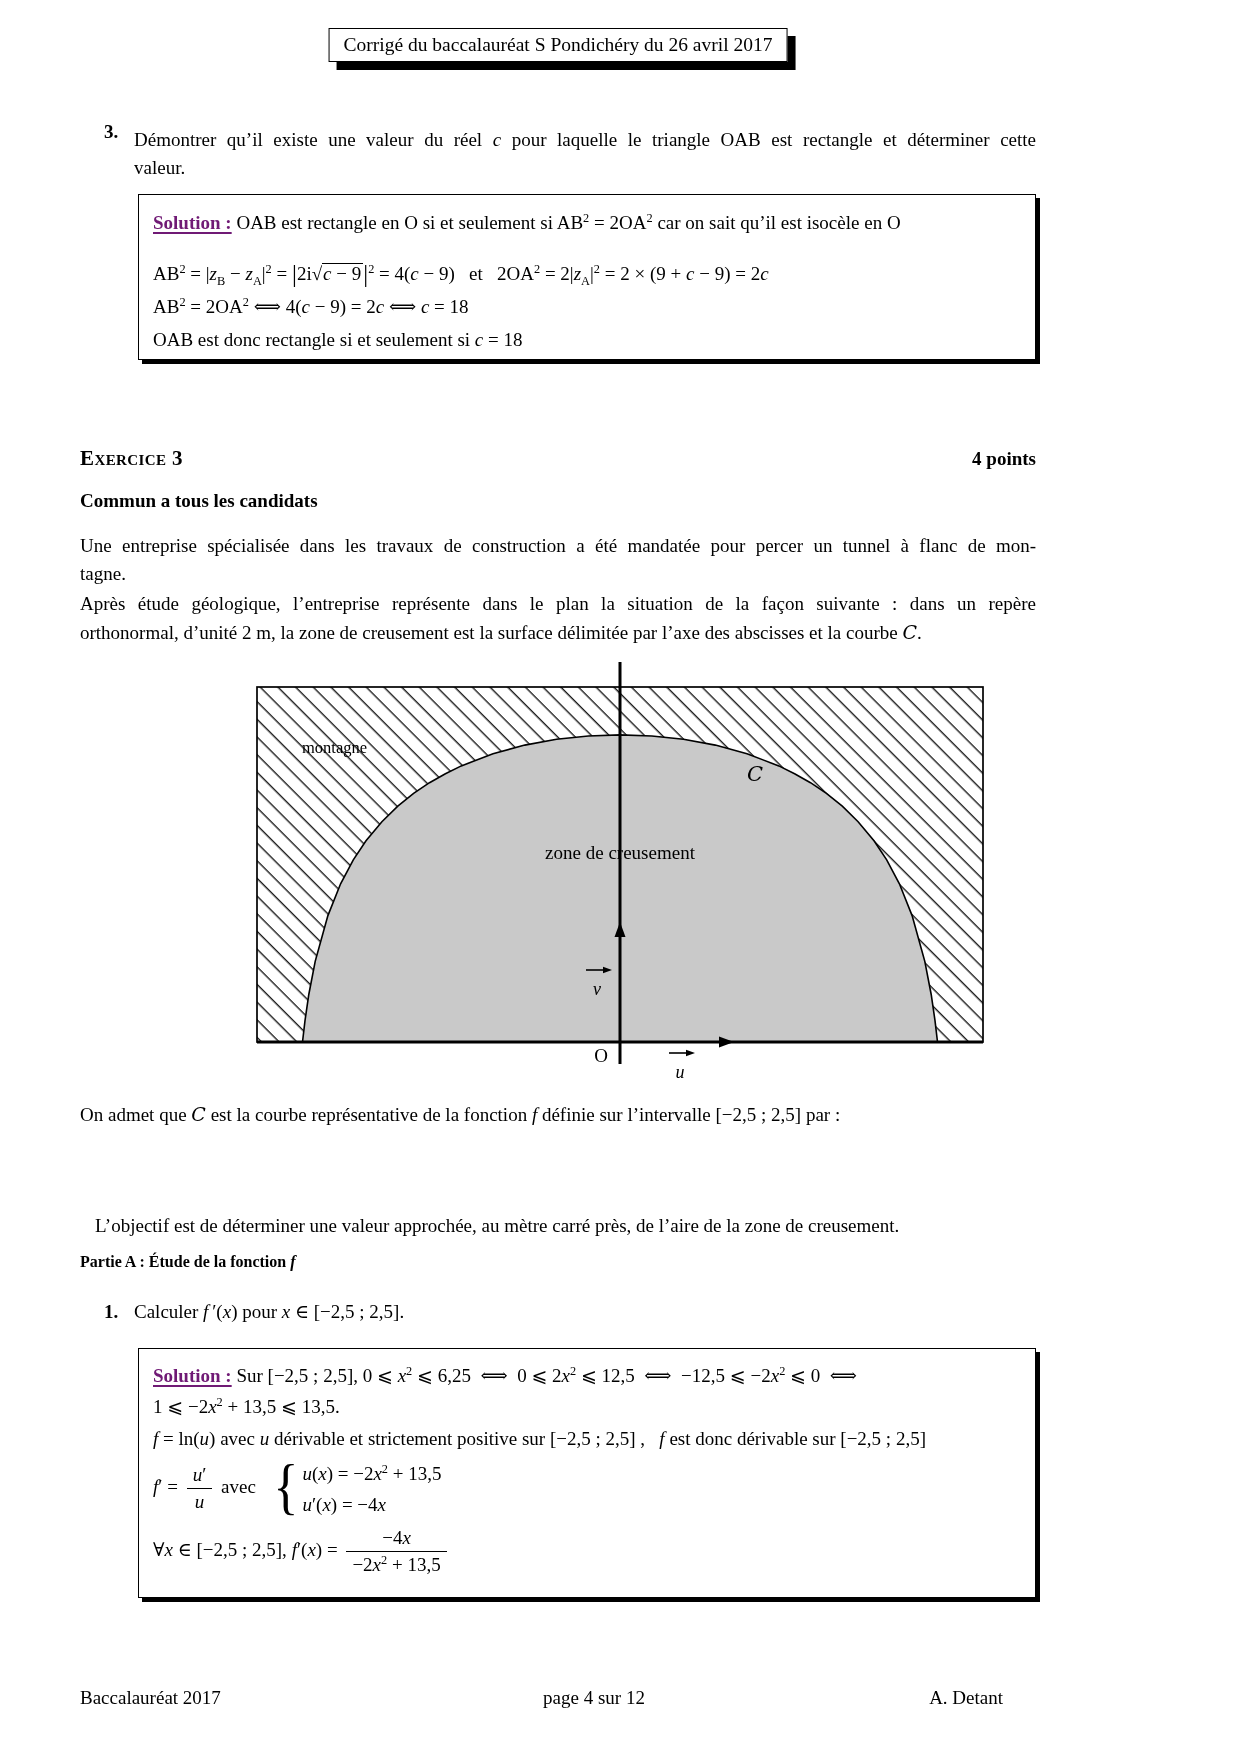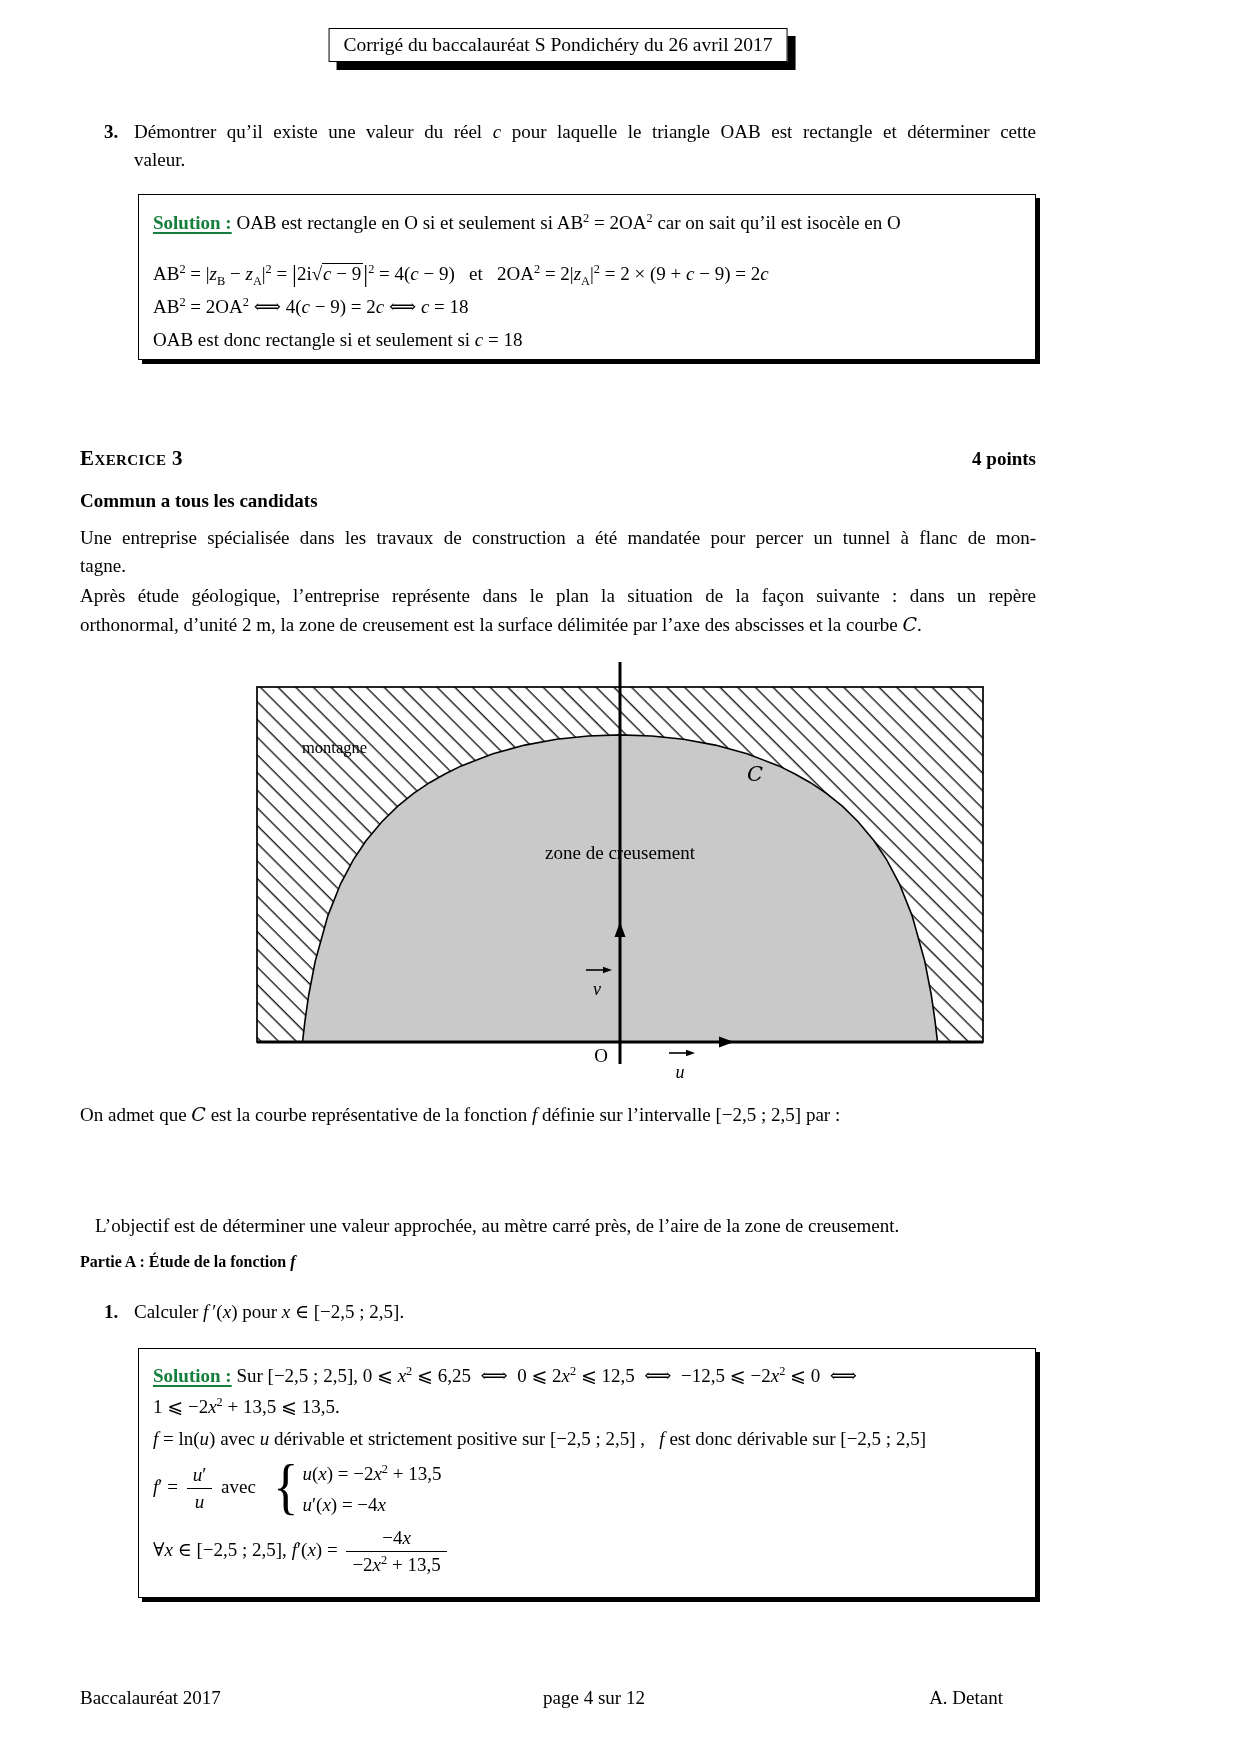--- a/index.html
+++ b/index.html
@@ -1,25 +1,25 @@
 <!DOCTYPE html>
 <html><head>
 <meta charset="utf-8">
 <style>
   html,body{margin:0;padding:0;background:#ffffff;}
   .page{position:relative;width:1207px;height:1754px;background:#fff;overflow:hidden;
         font-family:"Liberation Serif","DejaVu Serif",serif;color:#000;font-size:19px;line-height:28px;}
   .abs{position:absolute;}
-  .jus{text-align:justify;overflow:hidden;height:28px;}
+  .jus{text-align:justify;overflow:hidden;height:28px;margin-top:8px;}
   .jus::after{content:"";display:inline-block;width:100%;}
   sup{font-size:65%;line-height:0;vertical-align:super;}
   sub{font-size:65%;line-height:0;vertical-align:sub;}
   i{font-style:italic;}
   .sc{font-family:"DejaVu Serif",serif;font-style:italic;}
-  .sol{color:#15803d;font-weight:bold;text-decoration:underline;text-decoration-thickness:1.5px;text-underline-offset:3px;}
+  .sol{color:#701a75;font-weight:bold;text-decoration:underline;text-decoration-thickness:1.5px;text-underline-offset:3px;}
   .headerbox{position:absolute;top:28px;left:558px;transform:translateX(-50%);
              border:1.8px solid #000;box-shadow:8px 8px 0 #000;background:#fff;
              padding:2px 14px;font-size:19.5px;white-space:nowrap;}
   .box{position:absolute;left:138px;width:898px;box-sizing:border-box;background:#fff;
        border:1.6px solid #000;box-shadow:4px 4px 0 #000;padding:11px 14px;}
   .bline{line-height:33px;}
   .exhead{font-variant:small-caps;font-weight:bold;font-size:21px;letter-spacing:0.4px;}
   .pts{font-weight:bold;}
   .bold{font-weight:bold;}
   .sqrt{white-space:nowrap;}

